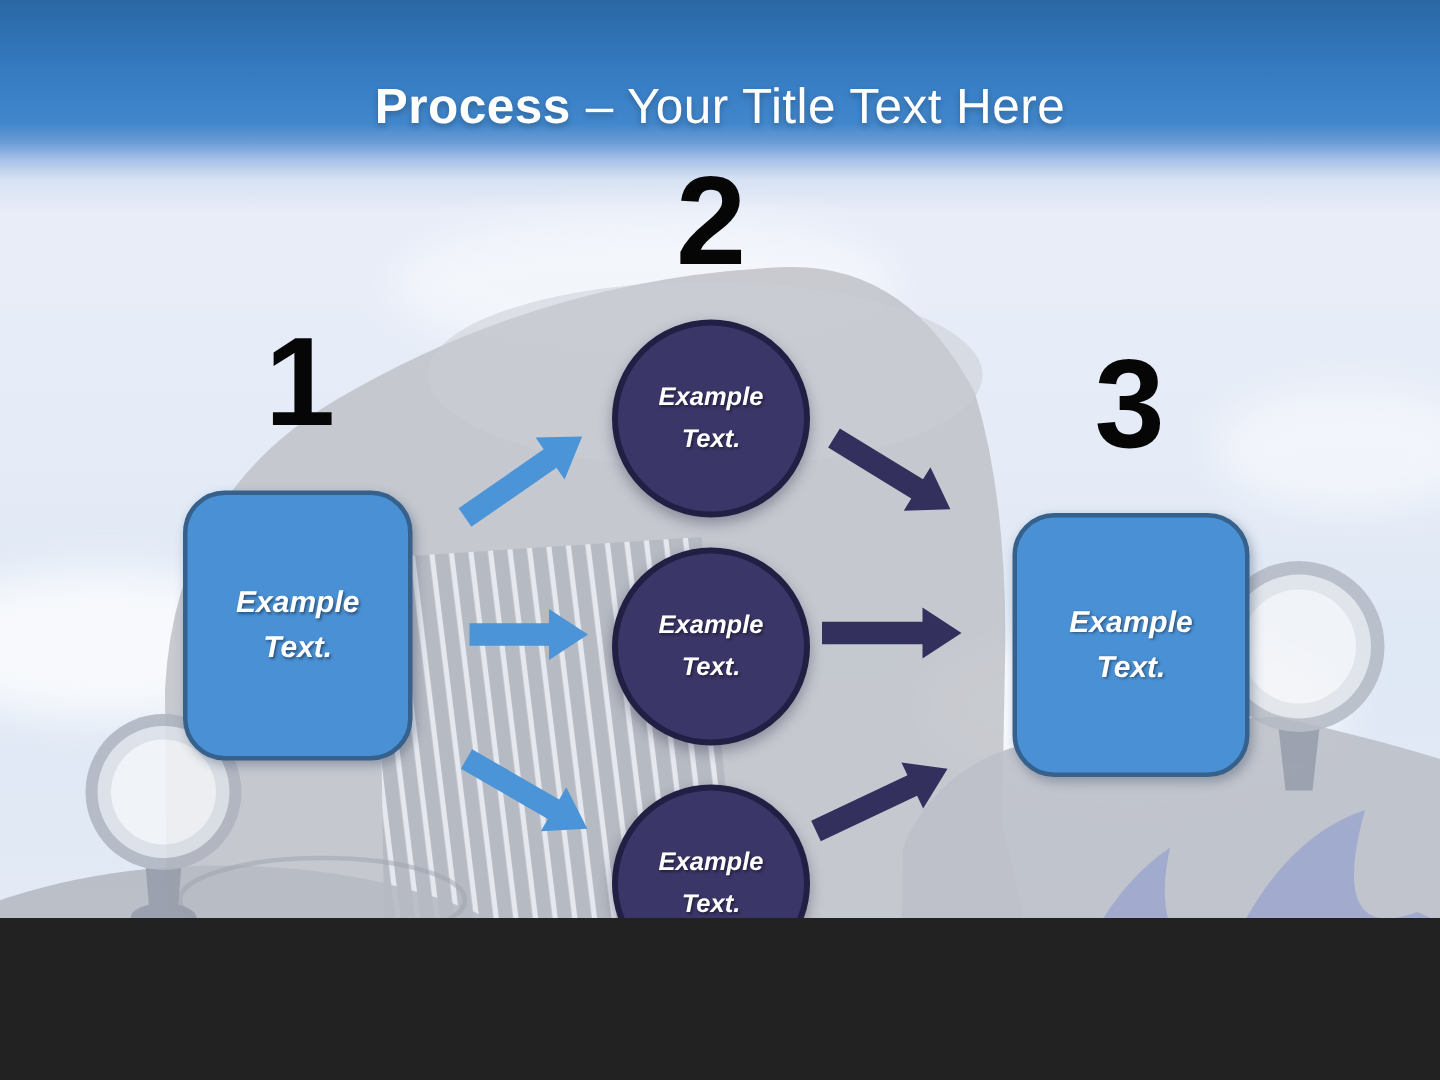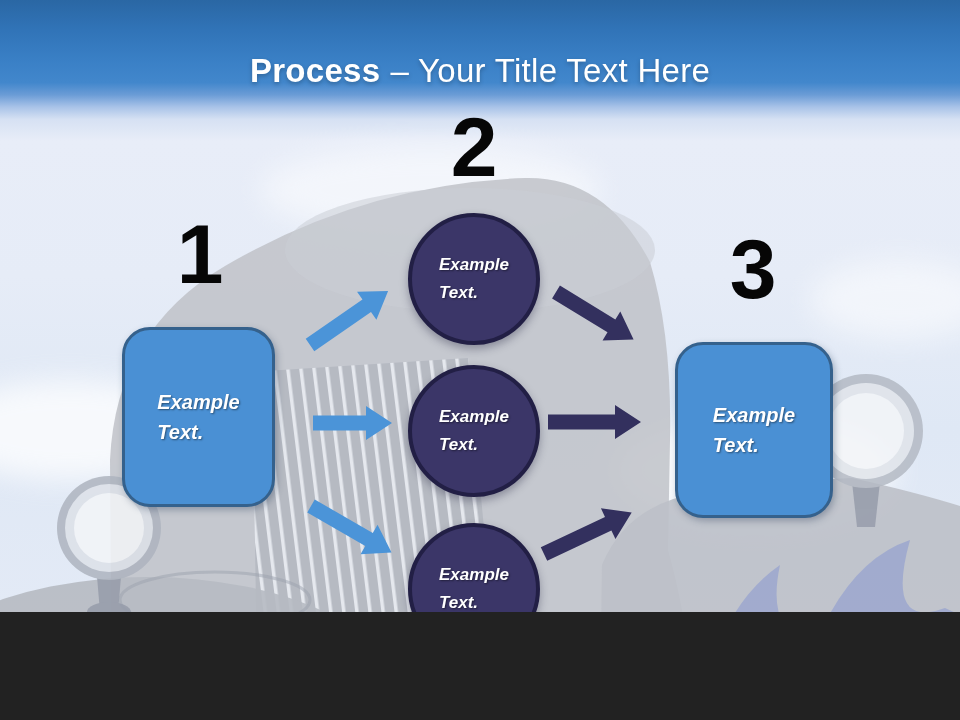--- a/index.html
+++ b/index.html
@@ -37,21 +37,21 @@
   .pcircle{
     position:absolute;box-sizing:border-box;width:132px;height:132px;
     border-radius:50%;background:#3b3668;border:4px solid #221f45;
     box-shadow:0 4px 9px rgba(25,25,55,.35);
     display:flex;align-items:center;justify-content:center;
   }
   #circle1{left:408px;top:213px;}
   #circle2{left:408px;top:365px;}
   #circle3{left:408px;top:523px;}
   .shape-label{
-    color:#fff;font-weight:700;font-style:italic;
+    color:#fff;font-weight:700;font-style:italic;text-align:center;
     white-space:pre-line;text-shadow:1px 1px 2px rgba(0,0,0,.45);
   }
   .pbox .shape-label{font-size:20px;line-height:30px;}
   .pcircle .shape-label{font-size:17px;line-height:28px;}
 </style>
 </head>
 <body>
 
 <div class="slide">
 

